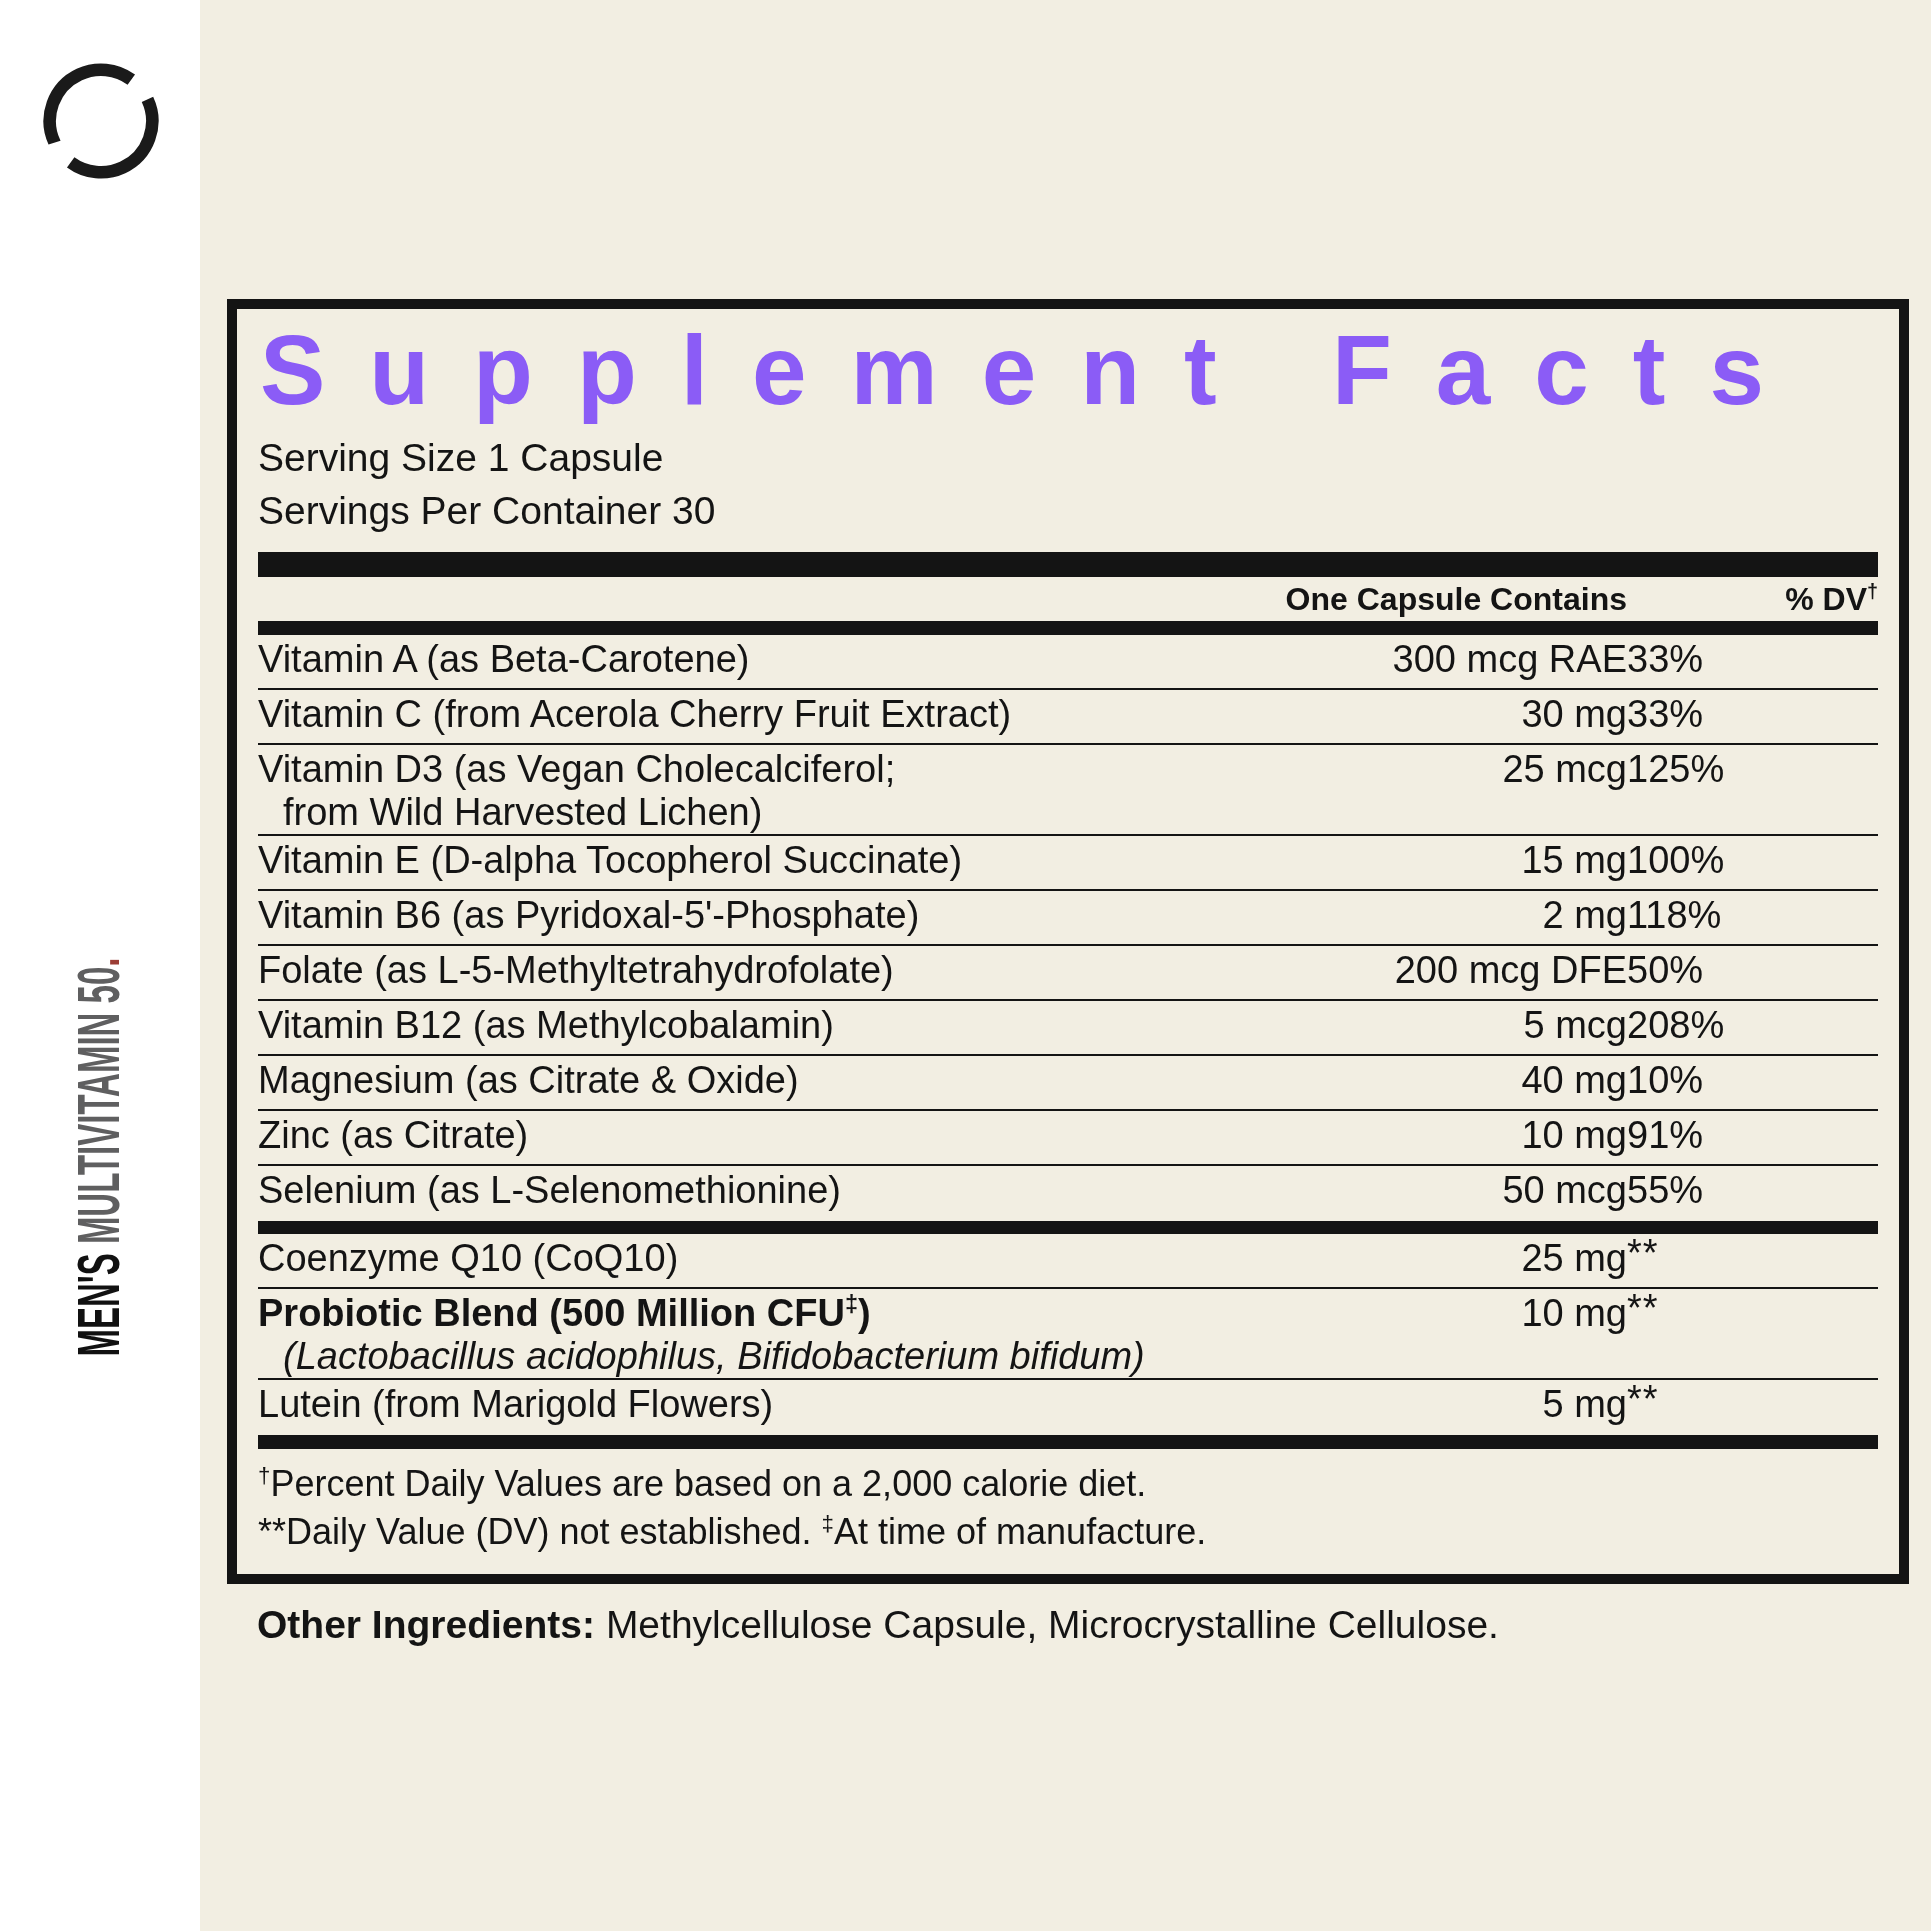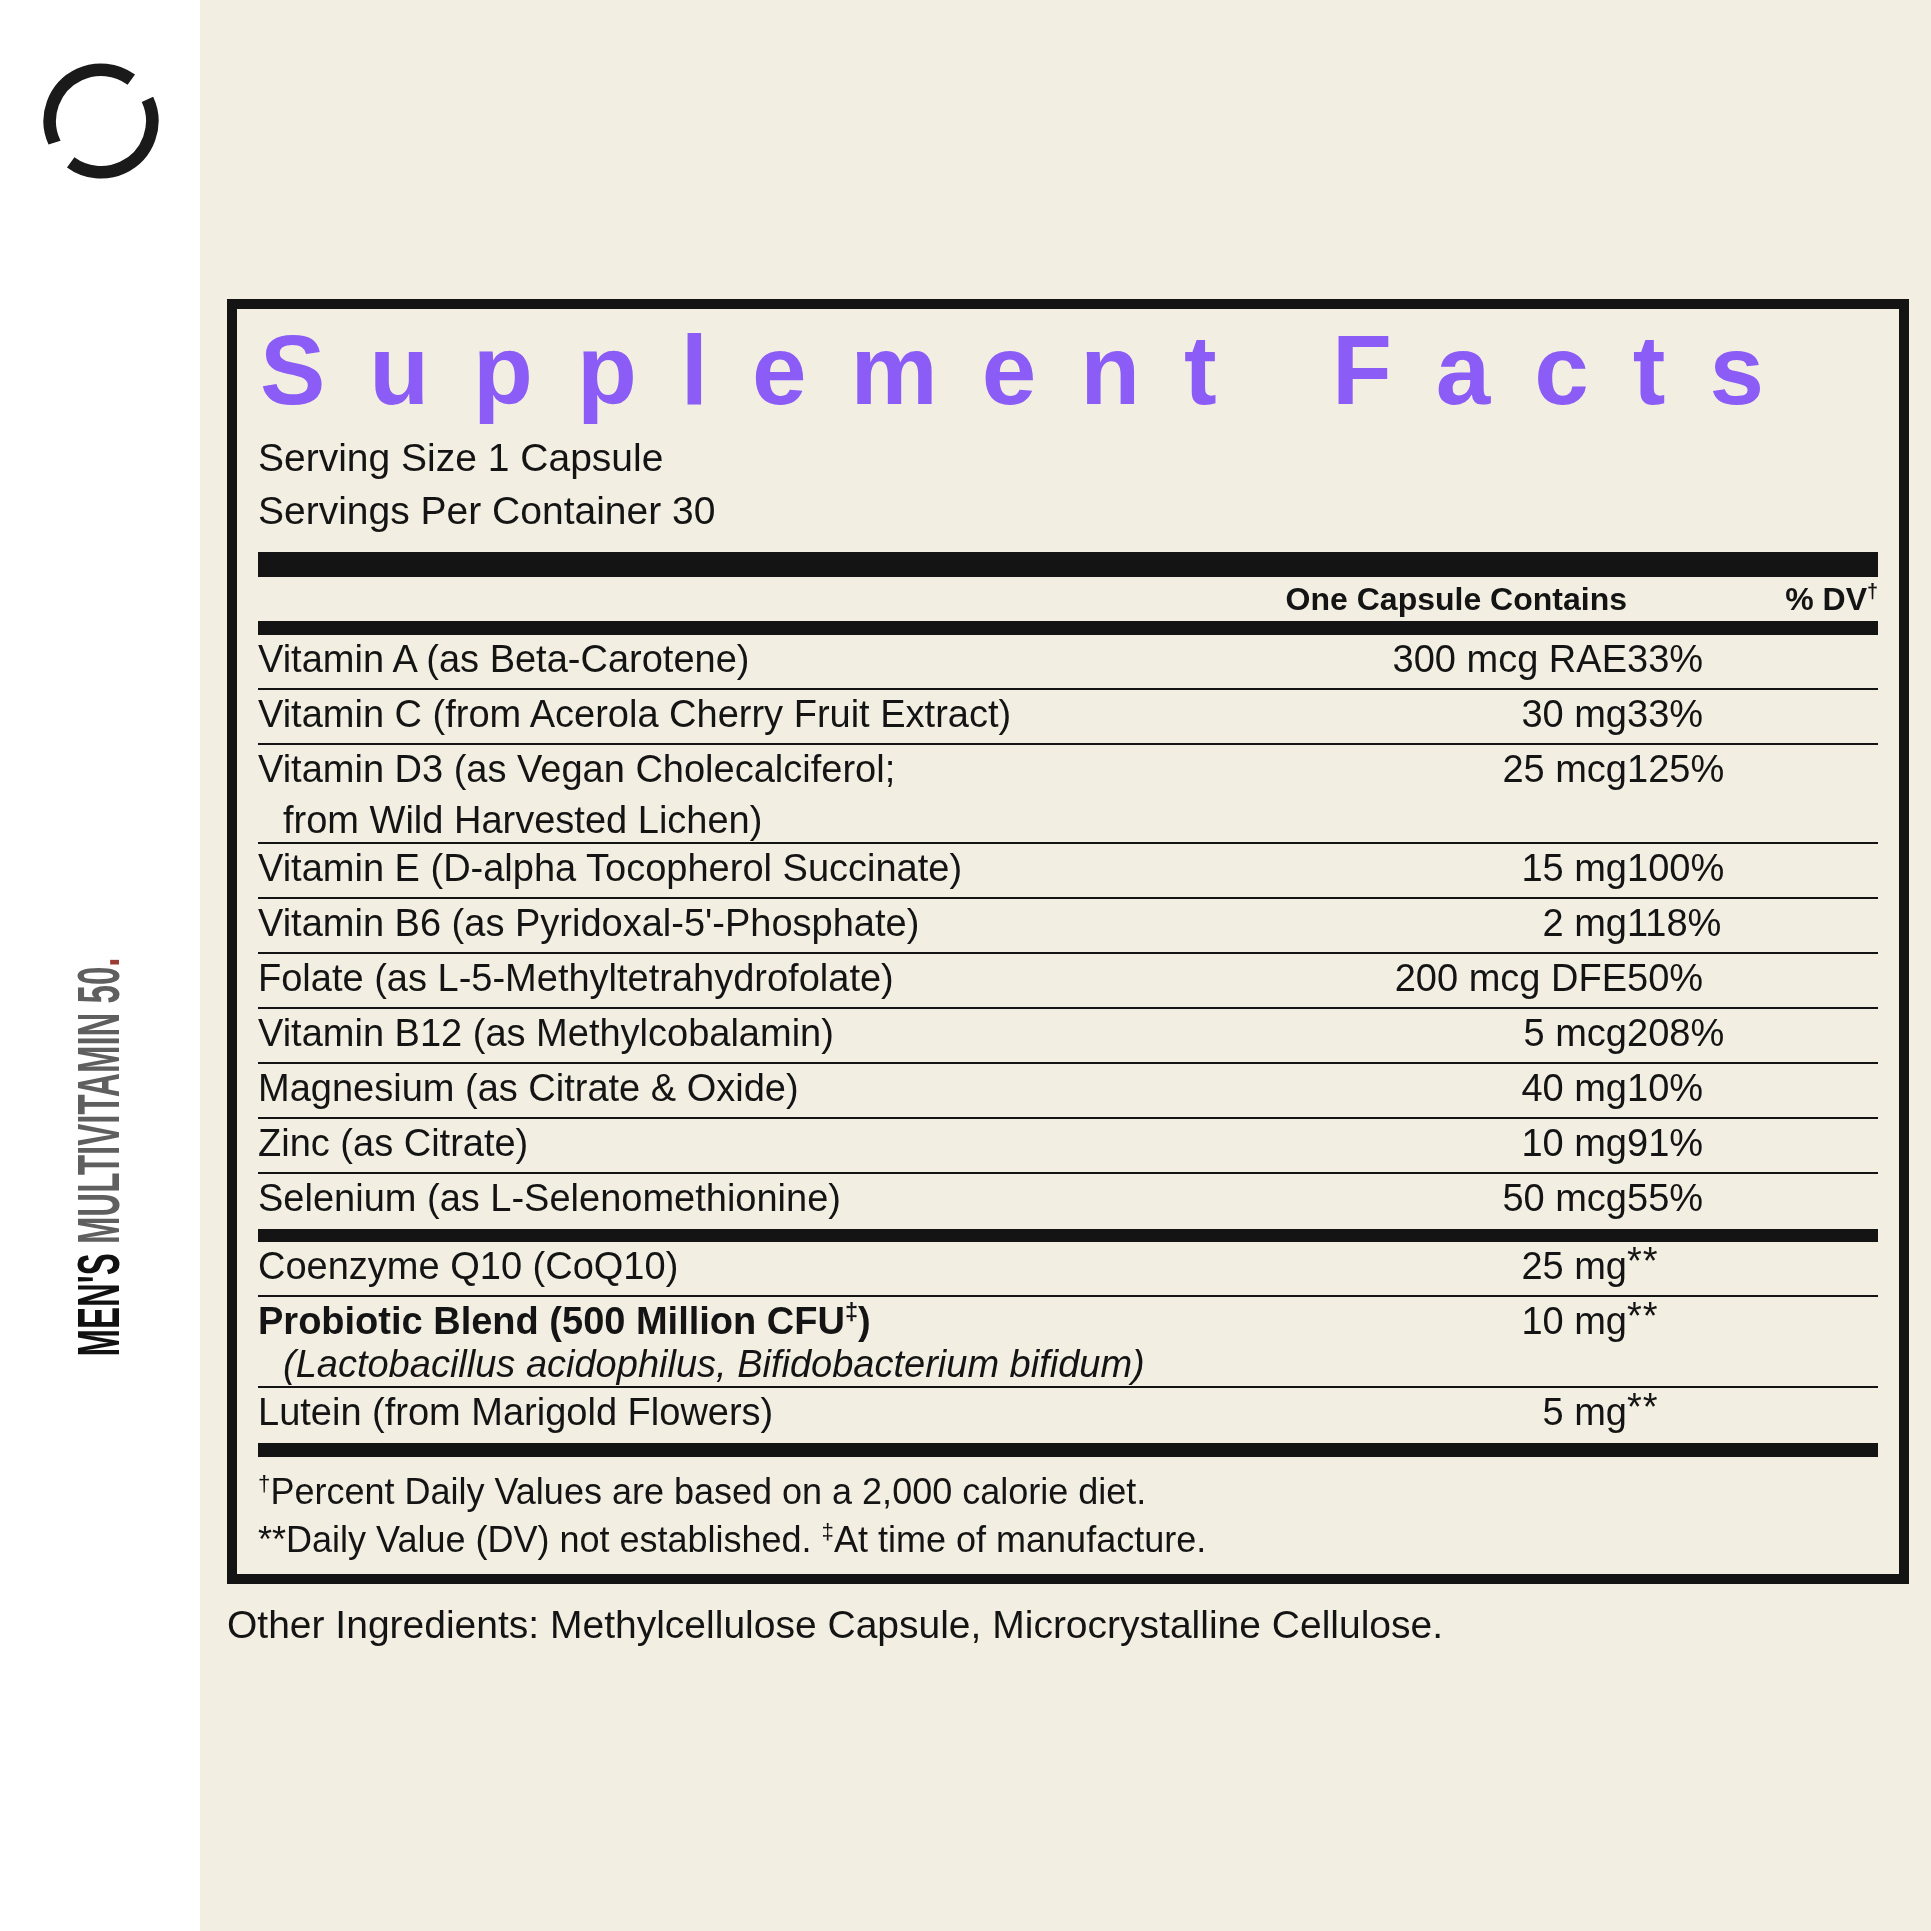--- a/index.html
+++ b/index.html
@@ -30,32 +30,32 @@
            height:44px;font-size:32px;font-weight:700;}
   .hdr-amount{text-align:right;}
   .hdr-dv{text-align:right;}
   sup.mark{font-size:62%;vertical-align:super;line-height:0;}
 
   .row{display:grid;grid-template-columns:1fr 251px;box-sizing:border-box;
        border-bottom:2.9px solid #141414;min-height:55px;padding-top:3px;font-size:38px;}
   .row.noline{border-bottom:none;}
   .cell-main{display:flex;align-items:flex-start;}
   .nm{}
-  .nm .sub-line{display:block;padding-left:25px;margin-top:8px;}
+  .nm .sub-line{display:block;padding-left:25px;}
   .amount{margin-left:auto;white-space:nowrap;padding-left:19.3px;}
   .dv{text-align:left;white-space:nowrap;}
   .stars{position:relative;top:-4.8px;letter-spacing:1px;}
   .row-bold .nm-bold{font-weight:700;}
   .sub-italic{display:block;font-style:italic;padding-left:25px;}
 
   .footnotes{padding:11.6px 0 0 0;font-size:36px;line-height:1.32;}
 
   
   .other-ing{position:absolute;left:227px;top:1603px;width:1682px;font-size:39px;}
-  .other-ing .oi-label{font-weight:400;}
+  .other-ing .oi-label{font-weight:700;margin-left:30px;}
 </style>
 </head>
 <body>
 
 <div id="canvas">
 
   <div class="sidebar">
     <svg class="logo" viewBox="0 0 122 122">
       <circle cx="61" cy="61" r="53" fill="none" stroke="#1a1a1a" stroke-width="13" pathLength="100" stroke-dasharray="42 8" transform="rotate(-25 61 61)"></circle>
     </svg>

